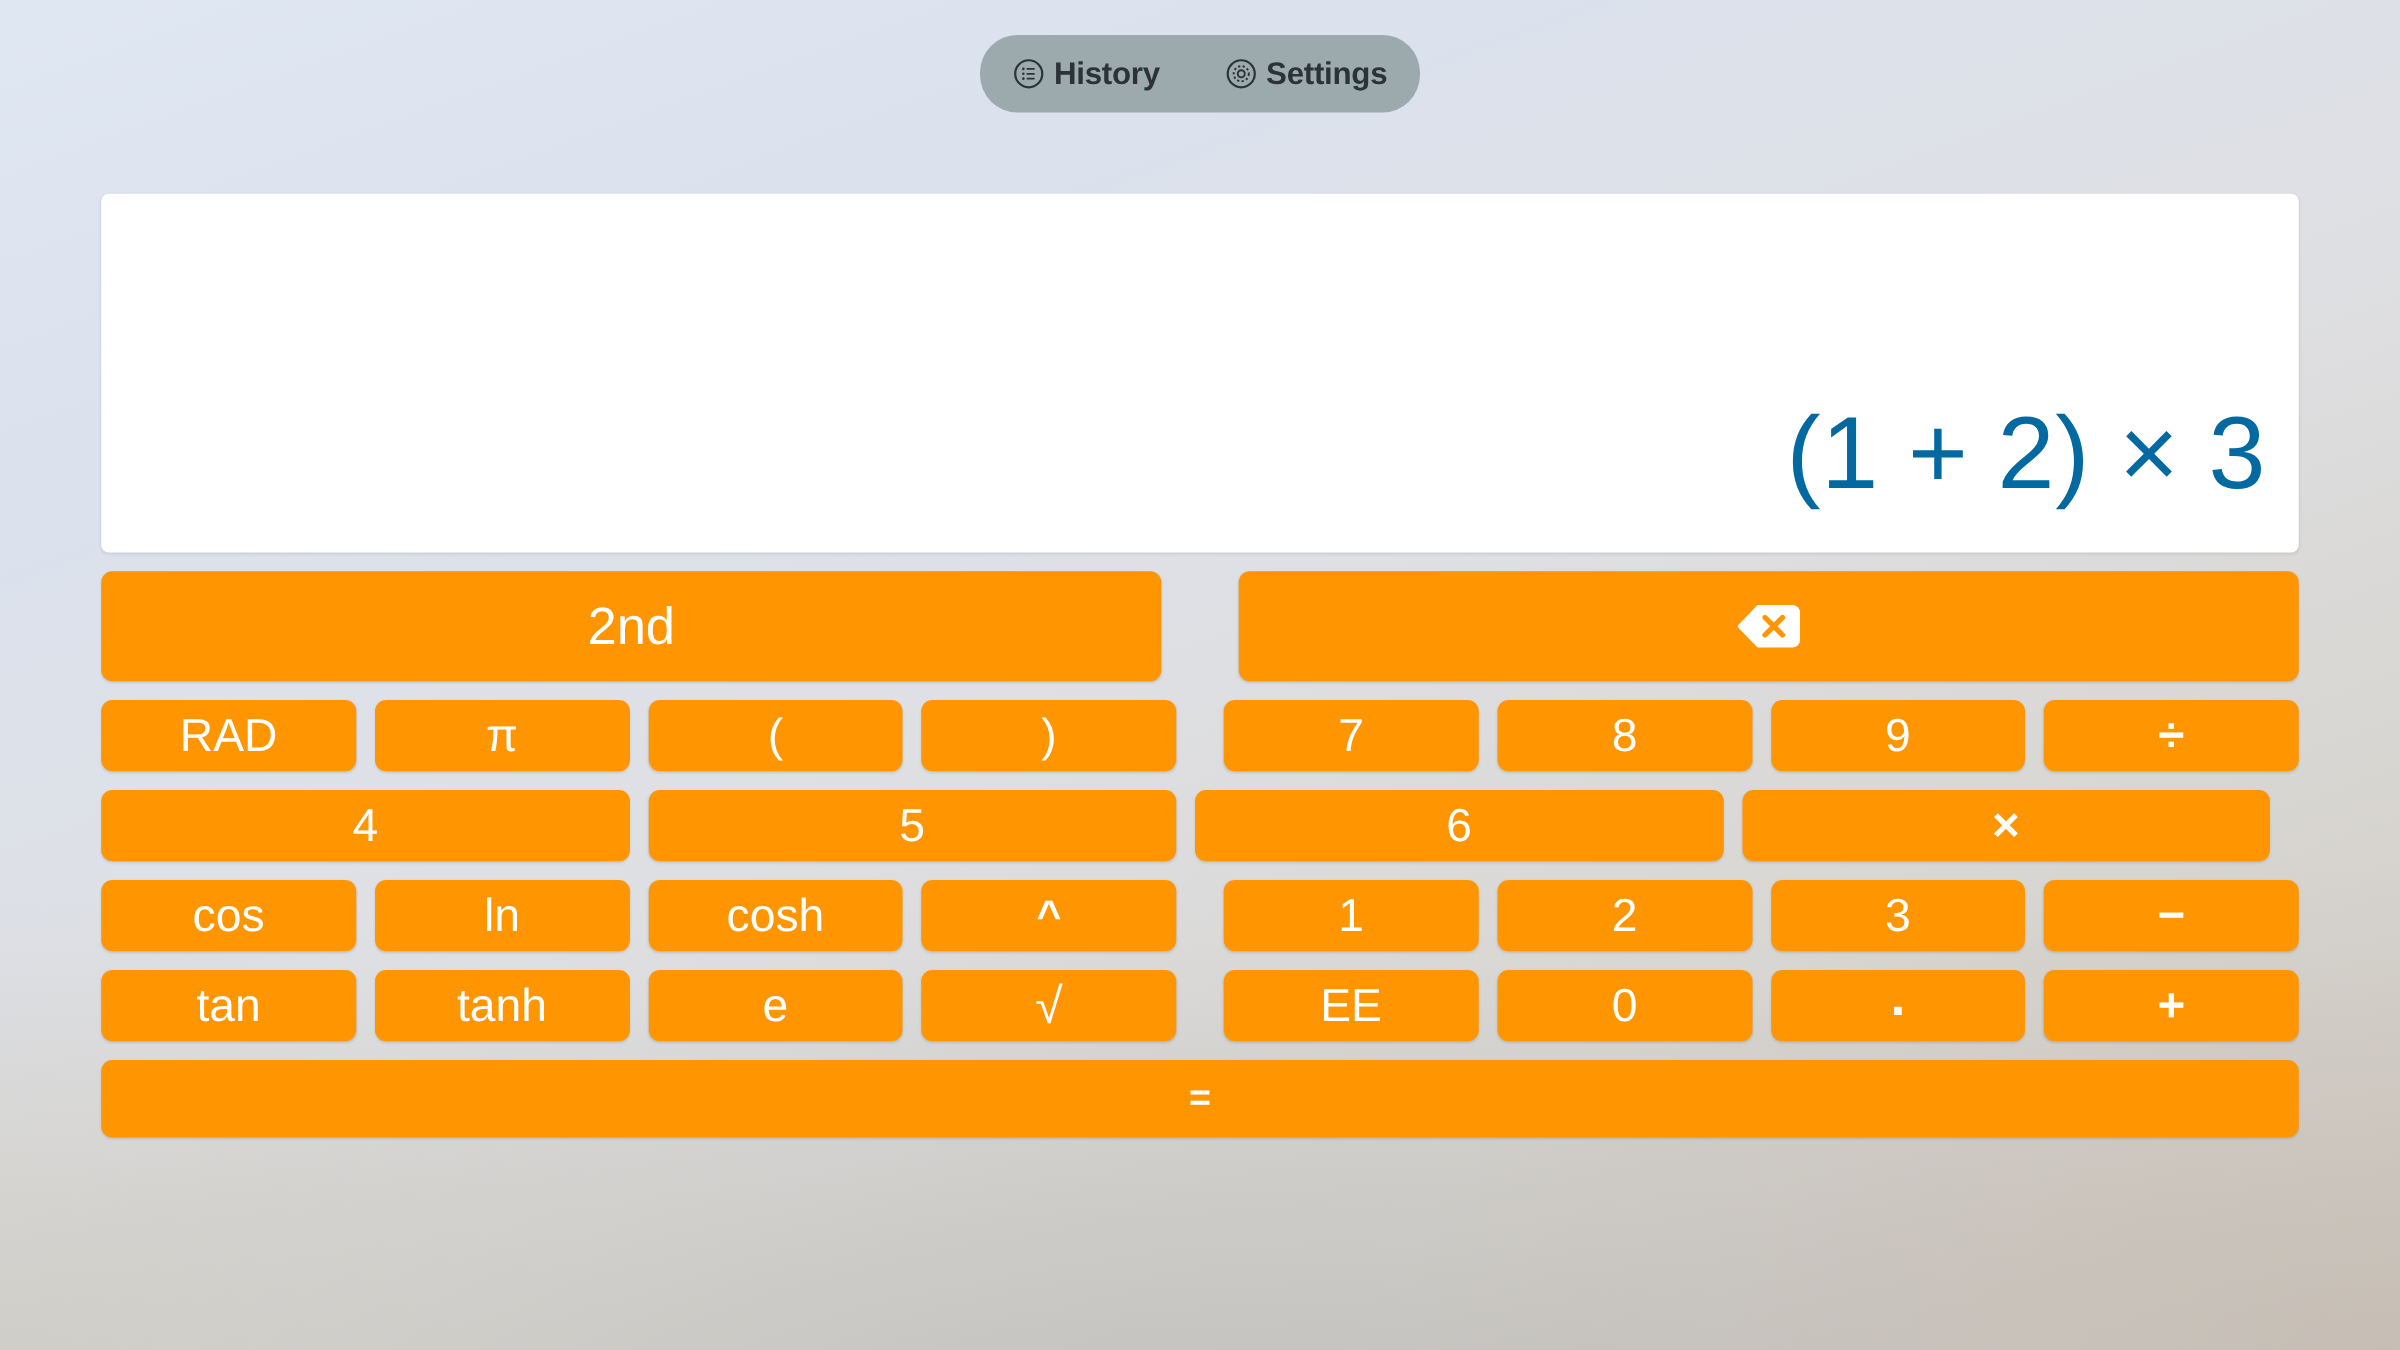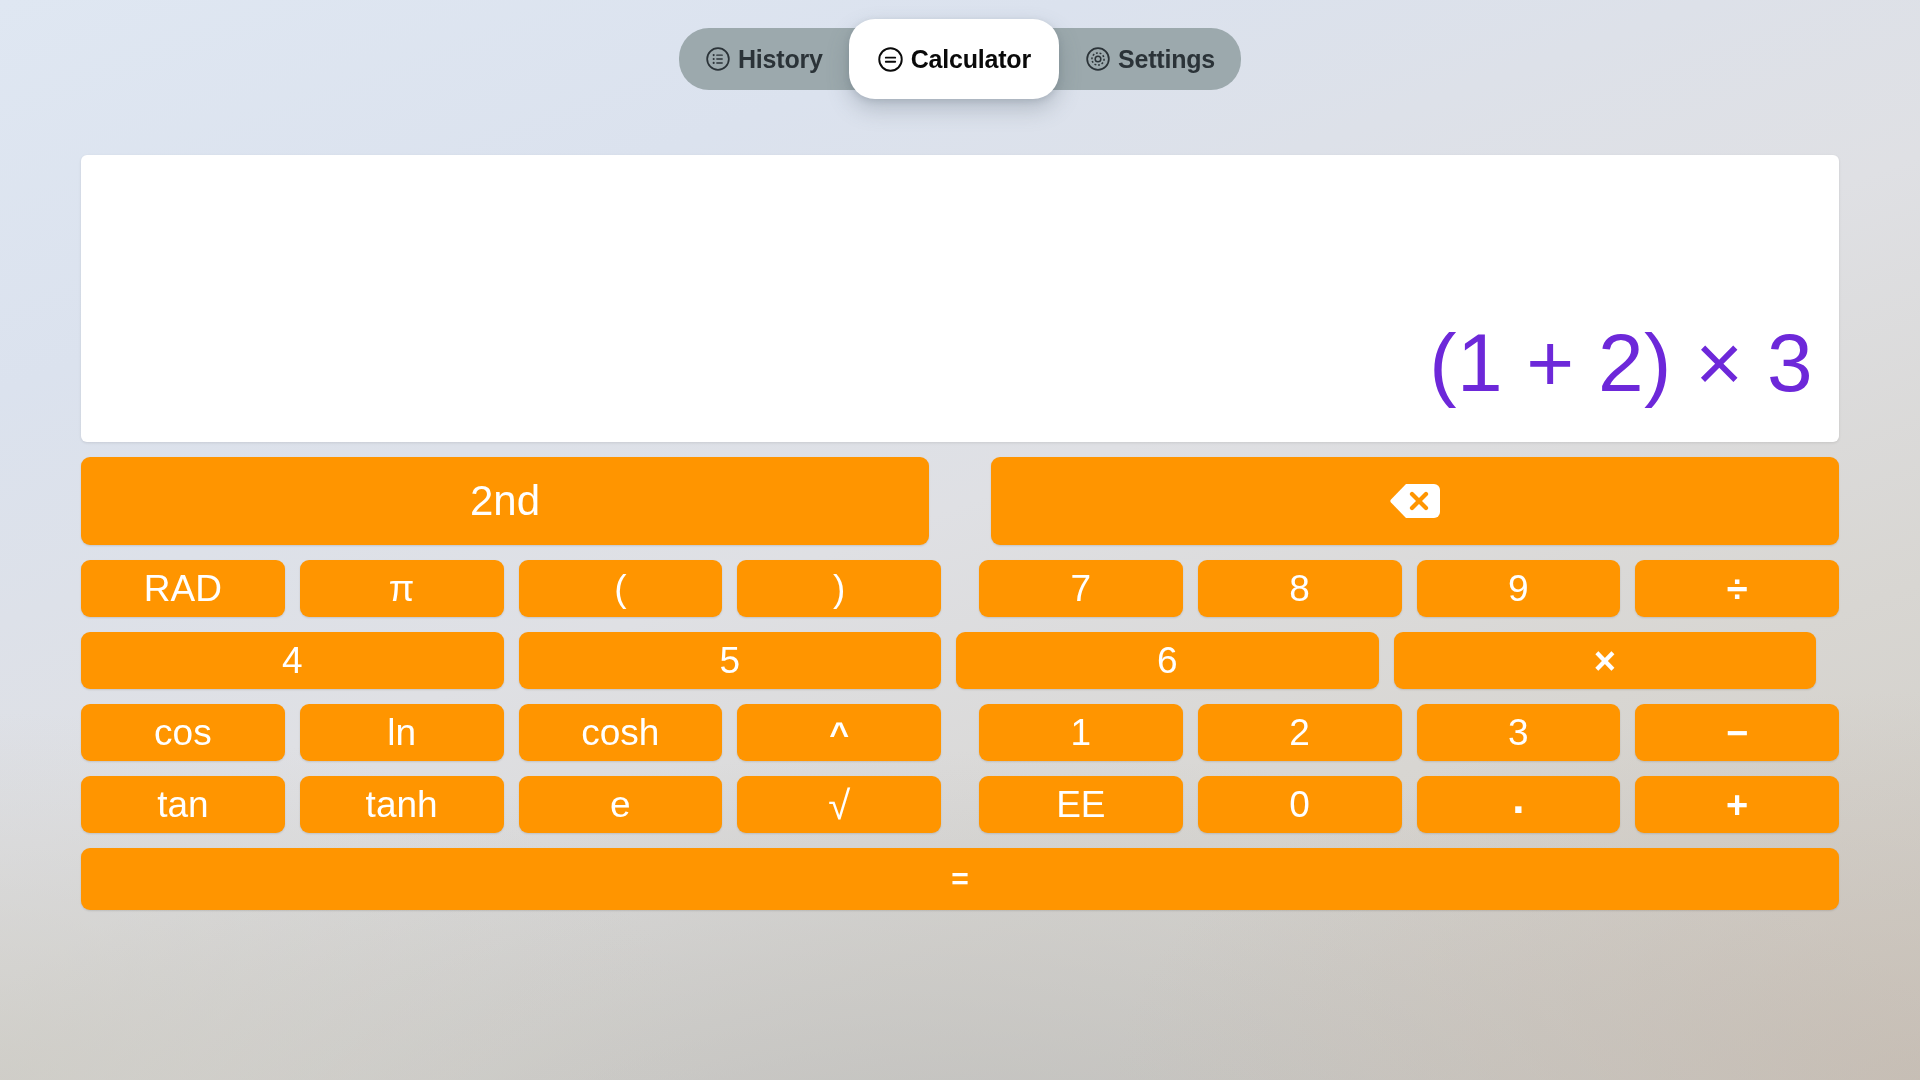--- a/index.html
+++ b/index.html
@@ -59,21 +59,21 @@
     border-radius:6px;
     box-shadow:0 1px 3px rgba(0,0,0,0.10);
     display:flex;
     align-items:flex-end;
     justify-content:flex-end;
     padding:0 26px 38px 26px;
   }
   .display-expression {
     font-size:82px;
     font-weight:400;
-    color:#6d28d9;
+    color:#0369a1;
     line-height:1;
     letter-spacing:0.5px;
     white-space:nowrap;
   }
 
   
   .keypad {
     position:absolute;
     left:81px; top:457px;
     width:1758px;
@@ -132,30 +132,20 @@
           <circle cx="8" cy="12" r="0.95" fill="#2b3338"></circle>
           <circle cx="8" cy="15.6" r="0.95" fill="#2b3338"></circle>
           <rect x="10.3" y="7.8" width="6.2" height="1.3" rx="0.6" fill="#2b3338"></rect>
           <rect x="10.3" y="11.4" width="6.2" height="1.3" rx="0.6" fill="#2b3338"></rect>
           <rect x="10.3" y="15" width="6.2" height="1.3" rx="0.6" fill="#2b3338"></rect>
         </svg>
       </span>
       <span>History</span>
     </div>
 
-    <div class="tab active">
-      <span class="ticon">
-        <svg width="27" height="27" viewBox="0 0 24 24">
-          <circle cx="12" cy="12" r="10" fill="none" stroke="#0a0a0a" stroke-width="1.7"></circle>
-          <rect x="7" y="9.6" width="10" height="1.6" rx="0.8" fill="#0a0a0a"></rect>
-          <rect x="7" y="13.2" width="10" height="1.6" rx="0.8" fill="#0a0a0a"></rect>
-        </svg>
-      </span>
-      <span>Calculator</span>
-    </div>
 
     <div class="tab">
       <span class="ticon">
         <svg width="26" height="26" viewBox="0 0 24 24">
           <circle cx="12" cy="12" r="10" fill="none" stroke="#2b3338" stroke-width="1.6"></circle>
           <g fill="none" stroke="#2b3338" stroke-width="1.4">
             <circle cx="12" cy="12" r="2.6"></circle>
             <circle cx="12" cy="12" r="5.6" stroke-dasharray="1.7 1.7"></circle>
           </g>
         </svg>

